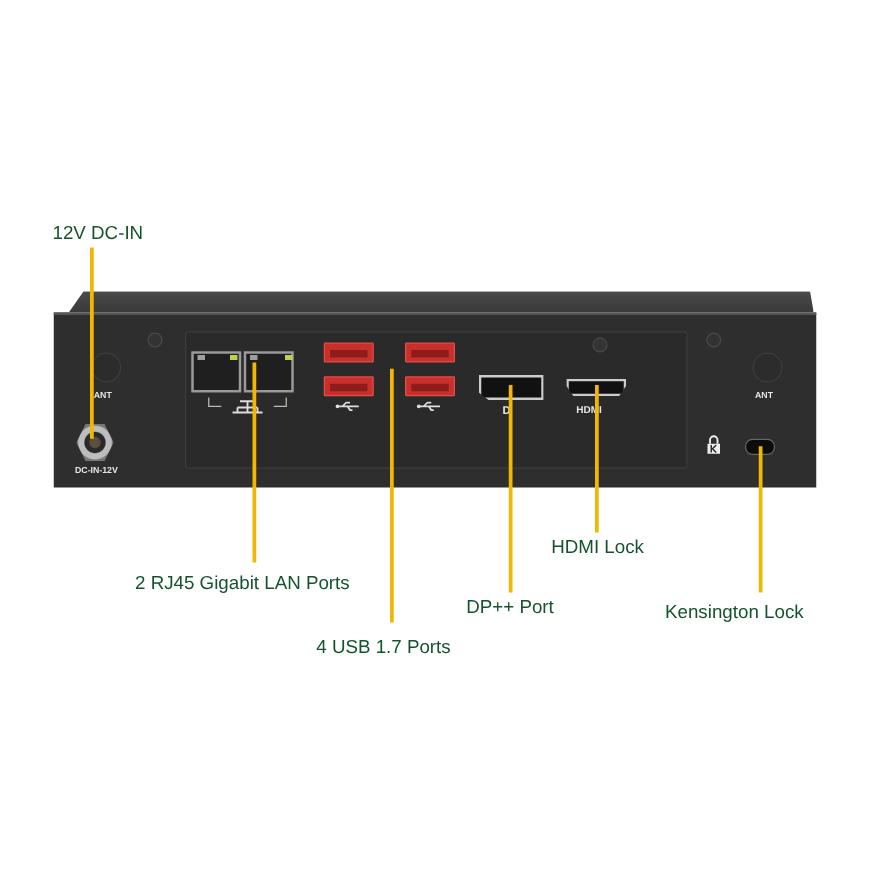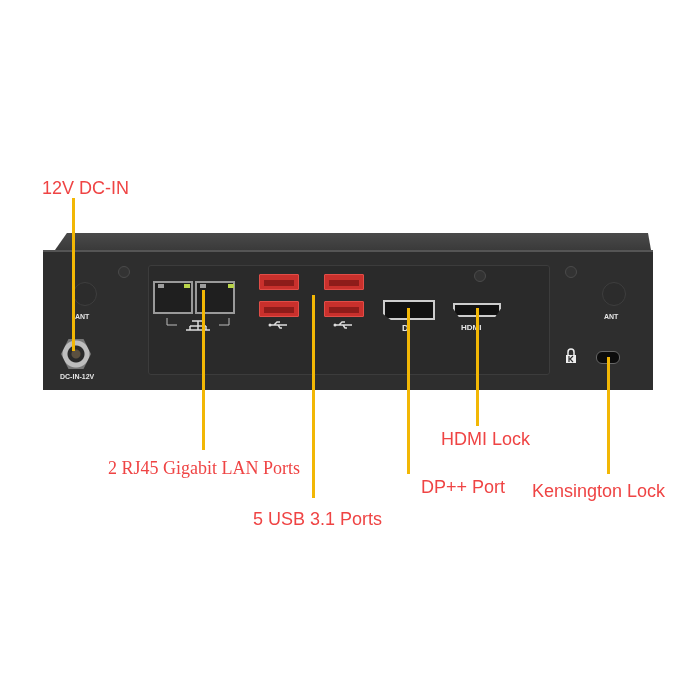--- a/index.html
+++ b/index.html
@@ -1,18 +1,18 @@
 <!DOCTYPE html>
 <html><head>
 <meta charset="utf-8">
 <style>
   html, body { margin:0; padding:0; }
   body { width:700px; height:700px; background:#ffffff; position:relative; overflow:hidden; font-family:"Liberation Sans", sans-serif; }
   .abs { position:absolute; }
-  .label { position:absolute; font-size:18px; color:#ef4444; white-space:nowrap; }
+  .label { position:absolute; font-size:15px; color:#14532d; white-space:nowrap; }
   .leader { position:absolute; width:3px; background:#f2b705; }
   .chassis-top { left:55px; top:233px; width:596px; height:17px; background:linear-gradient(#4a4a4a,#3a3a3a); clip-path:polygon(2% 0,99.5% 0,100% 100%,0 100%); }
   .chassis-front { left:43px; top:250px; width:610px; height:140px; background:#2e2e2e; border-top:2px solid #555; box-sizing:border-box; }
   .inner-panel { left:148px; top:265px; width:402px; height:110px; background:#2a2a2a; border:1px solid #3c3c3c; border-radius:3px; box-sizing:border-box; }
   .screw { width:12px; height:12px; border-radius:50%; background:#333; border:1px solid #4a4a4a; box-sizing:border-box; }
   .ant-hole { width:22px; height:22px; border-radius:50%; border:1px solid #3e3e3e; background:#2c2c2c; }
   .silk { color:#e6e6e6; font-weight:bold; font-size:7px; }
   .rj45 { width:40px; height:33px; background:#1f1f1f; border:2px solid #9a9a9a; box-sizing:border-box; }
   .led { width:6px; height:4px; }
   .usb { width:40px; height:16px; background:#c9302c; border:1px solid #e14d47; box-sizing:border-box; border-radius:1px; }
@@ -78,17 +78,17 @@
 <div class="abs kslot" style="left:596px;top:351px;"></div>
 
 <div class="leader" style="left:72px;top:198px;height:153px;"></div>
 <div class="leader" style="left:202px;top:290px;height:160px;"></div>
 <div class="leader" style="left:312px;top:295px;height:203px;"></div>
 <div class="leader" style="left:407px;top:308px;height:166px;"></div>
 <div class="leader" style="left:476px;top:308px;height:118px;"></div>
 <div class="leader" style="left:607px;top:357px;height:117px;"></div>
 
 <div class="label" style="left:42px;top:178px;">12V DC-IN</div>
-<div class="label" style="left:108px;top:458px;font-family:Liberation Serif, serif;">2 RJ45 Gigabit LAN Ports</div>
-<div class="label" style="left:253px;top:509px;">5 USB 3.1 Ports</div>
-<div class="label" style="left:373px;top:477px;margin-left:48px;">DP++ Port</div>
+<div class="label" style="left:108px;top:458px;">2 RJ45 Gigabit LAN Ports</div>
+<div class="label" style="left:253px;top:509px;">4 USB 1.7 Ports</div>
+<div class="label" style="left:373px;top:477px;">DP++ Port</div>
 <div class="label" style="left:441px;top:429px;">HDMI Lock</div>
 <div class="label" style="left:532px;top:481px;">Kensington Lock</div>
 
 </body></html>

